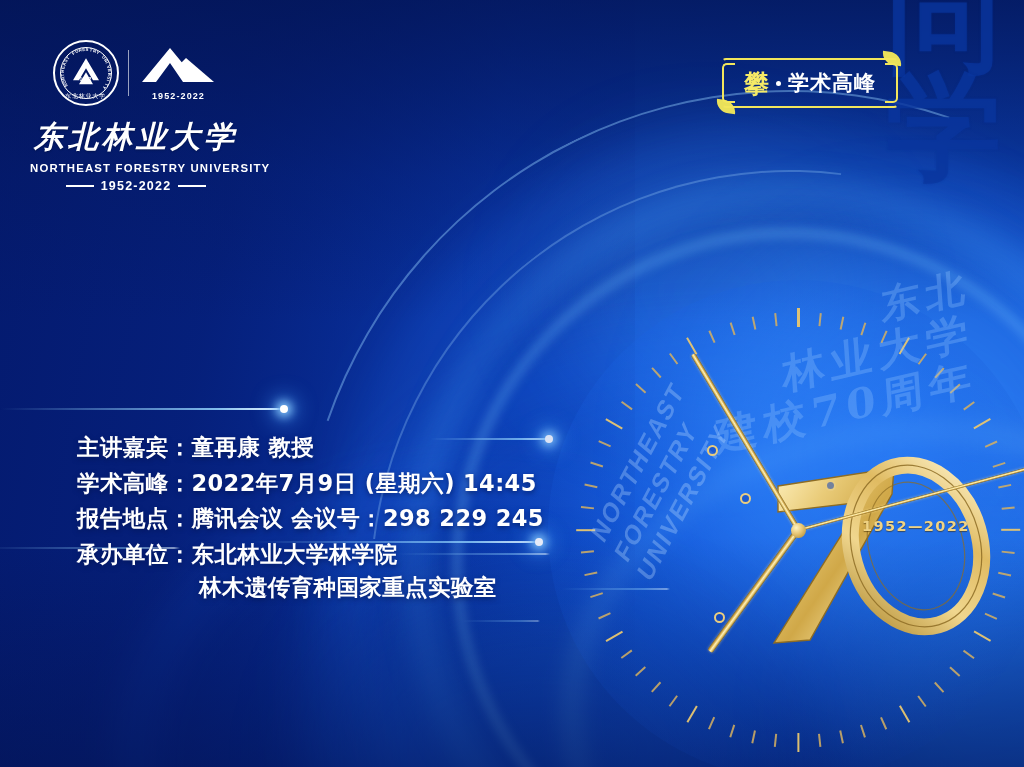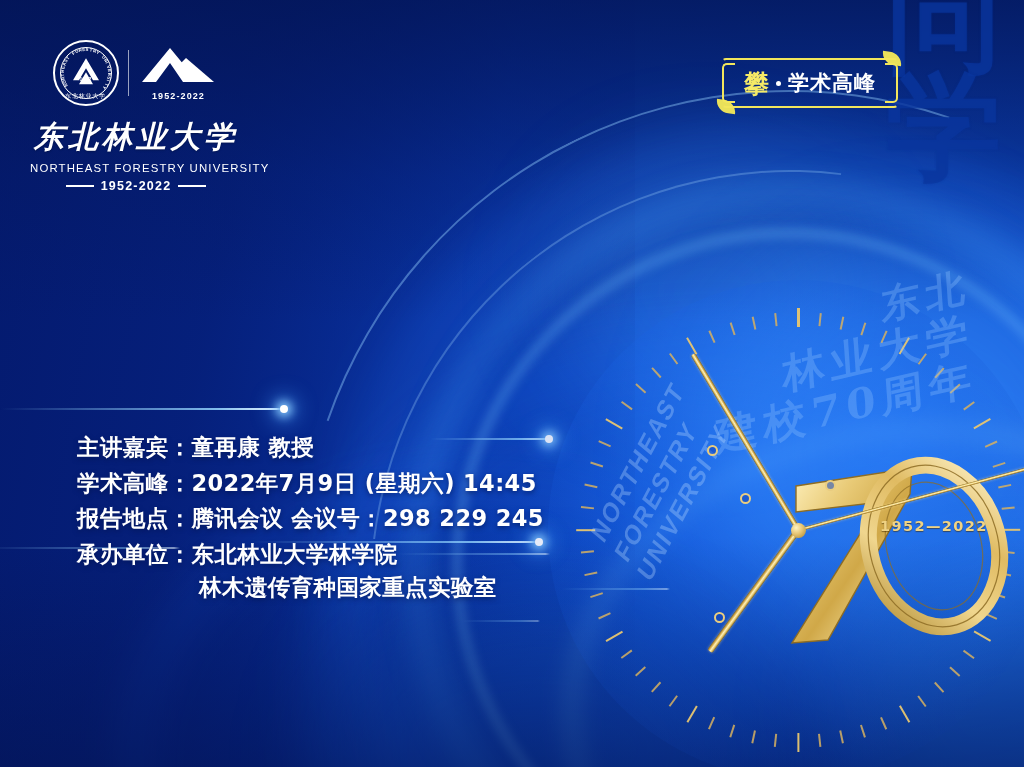--- a/index.html
+++ b/index.html
@@ -111,21 +111,21 @@
   .mtn-wrap{ width:82px; display:flex; flex-direction:column; align-items:center; gap:3px; }
   .mtn-year{ font-size:9px; font-weight:700; color:#fff; letter-spacing:1.1px; }
 
   .uni-cn{
     margin-top:7px; text-align:center; color:#fff;
     font-family:"DejaVu Serif","Liberation Serif",serif;
     font-weight:700; font-size:30px; letter-spacing:4px;
     font-style:italic; text-shadow:0 1px 2px rgba(0,0,0,.25);
   }
   .uni-en{
-    margin-top:4px; text-align:center; color:#fff; font-weight:400;
+    margin-top:4px; text-align:center; color:#fff; font-weight:700;
     font-size:11.4px; letter-spacing:1.15px; white-space:nowrap;
   }
   .uni-years{ margin-top:5px; display:flex; align-items:center; justify-content:center; gap:7px; }
   .uni-years .ln{ width:28px; height:1.5px; background:#fff; }
   .uni-years .yr{ color:#fff; font-weight:700; font-size:12.5px; letter-spacing:1.2px; }
 
   
   .ribbon{
     position:absolute; left:722px; top:58px; width:176px; height:50px;
   }
@@ -199,21 +199,21 @@
   .wm-cn .l3{ font-size:43px; }
   .wm-en{
     position:absolute; left:22px; top:150px; width:190px;
     transform:rotate(-62deg) skewX(-12deg);
     color:rgba(185,220,255,.33); font-weight:700; font-size:25px;
     letter-spacing:2px; line-height:1.18; text-align:left; white-space:nowrap;
   }
 
   
   .sev{
-    position:absolute; left:236px; top:170px; width:230px; height:200px;
+    position:absolute; left:218px; top:170px; width:230px; height:200px;
   }
   .sev svg{ width:100%; height:100%; overflow:visible; }
   .sev .yr{
     position:absolute; left:96px; top:68px;
     color:#f0d384; font-size:14.5px; font-weight:700; letter-spacing:1.4px;
     font-family:"DejaVu Sans","Liberation Sans",sans-serif;
     text-shadow:0 1px 1px rgba(60,40,0,.55);
   }
 
   

